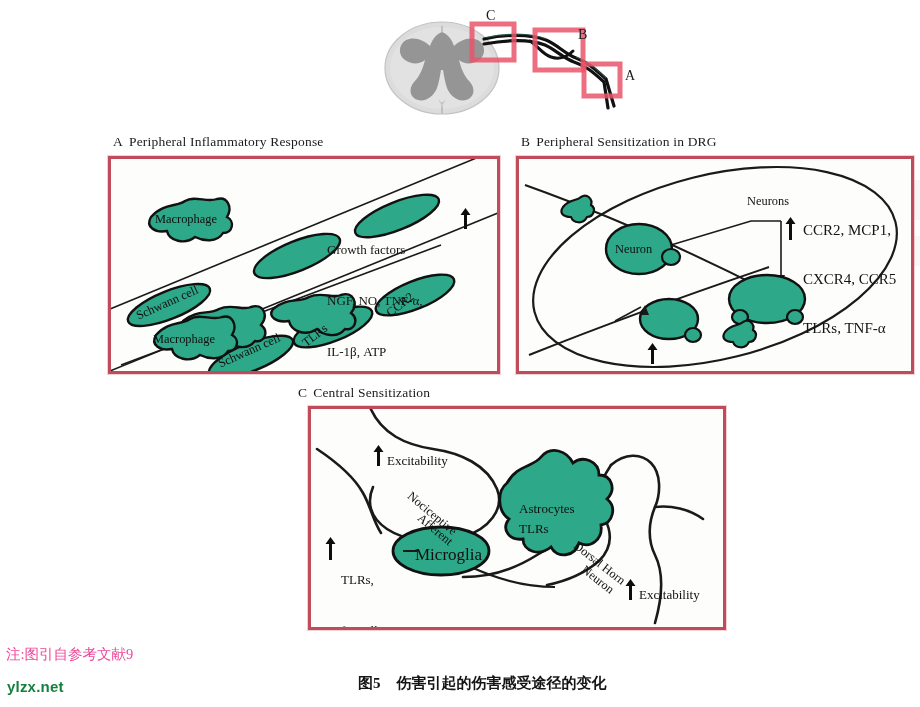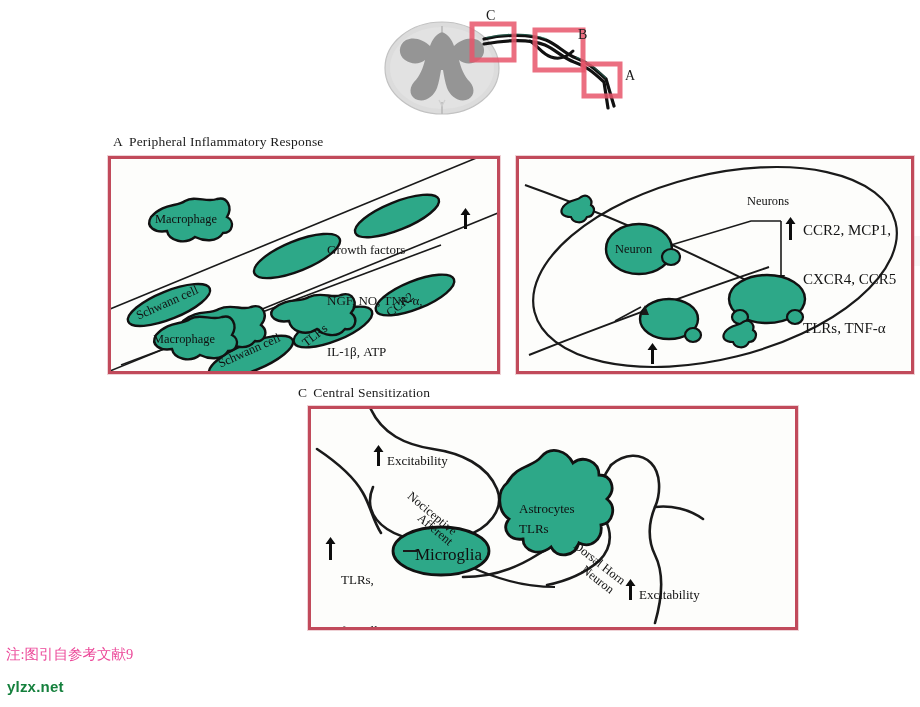--- a/index.html
+++ b/index.html
@@ -55,21 +55,21 @@
   .panel-inner svg { position:absolute; left:0; top:0; display:block; }
 
   
   #panel-a-caption { left: 113px; top: 134px; }
   #panel-a { left: 108px; top: 156px; width: 392px; height: 218px; }
 
   #panel-b-caption { left: 521px; top: 134px; }
   #panel-b { left: 516px; top: 156px; width: 398px; height: 218px; }
 
   #panel-c-caption { left: 298px; top: 385px; }
-  #panel-c { left: 308px; top: 406px; width: 490px; height: 224px; }
+  #panel-c { left: 308px; top: 406px; width: 418px; height: 224px; }
 
   
   .bio-text {
     position: absolute;
     font-family: "Liberation Serif", "DejaVu Serif", serif;
     font-size: 13px;
     line-height: 17px;
     color: #141414;
     white-space: pre;
     z-index: 6;
@@ -273,20 +273,23 @@
       </div>
 
       <div class="up-arrow" style="left:349px; top:49px;">
         <svg width="11" height="21" viewBox="0 0 11 21">
           <path d="M5.5 0 L10.5 7 L7 7 L7 21 L4 21 L4 7 L0.5 7 Z" fill="#0d0d0d"></path>
         </svg>
       </div>
     </div>
   </div>
 
+  <div id="panel-b-caption" class="abs panel-caption">
+    <span class="cap-letter">B</span><span>Peripheral Sensitization in DRG</span>
+  </div>
 
   <div id="panel-b" class="abs panel-frame">
     <div class="panel-inner">
       <svg width="392" height="212" viewBox="0 0 392 212">
 
         <ellipse cx="196" cy="108" rx="186" ry="92" transform="rotate(-14 196 108)" fill="none" stroke="#1a1a1a" stroke-width="2.2"></ellipse>
 
         <g fill="none" stroke="#1a1a1a" stroke-width="2">
           <path d="M6 26 C 90 56, 180 96, 276 146"></path>
           <path d="M10 196 C 80 168, 150 142, 250 108"></path>
@@ -454,14 +457,17 @@
         </svg>
       </div>
       <span class="cell-label" style="left:328px; top:178px; font-size:13px;">Excitability</span>
     </div>
   </div>
 
   <div id="source-note" class="abs">注:图引自参考文献9</div>
 
   <div id="watermark" class="abs">ylzx.net</div>
 
+  <div id="figure-caption" class="abs">
+    <span class="fig-num">图5</span><span>伤害引起的伤害感受途径的变化</span>
+  </div>
 
 </div>
 
 </body></html>

